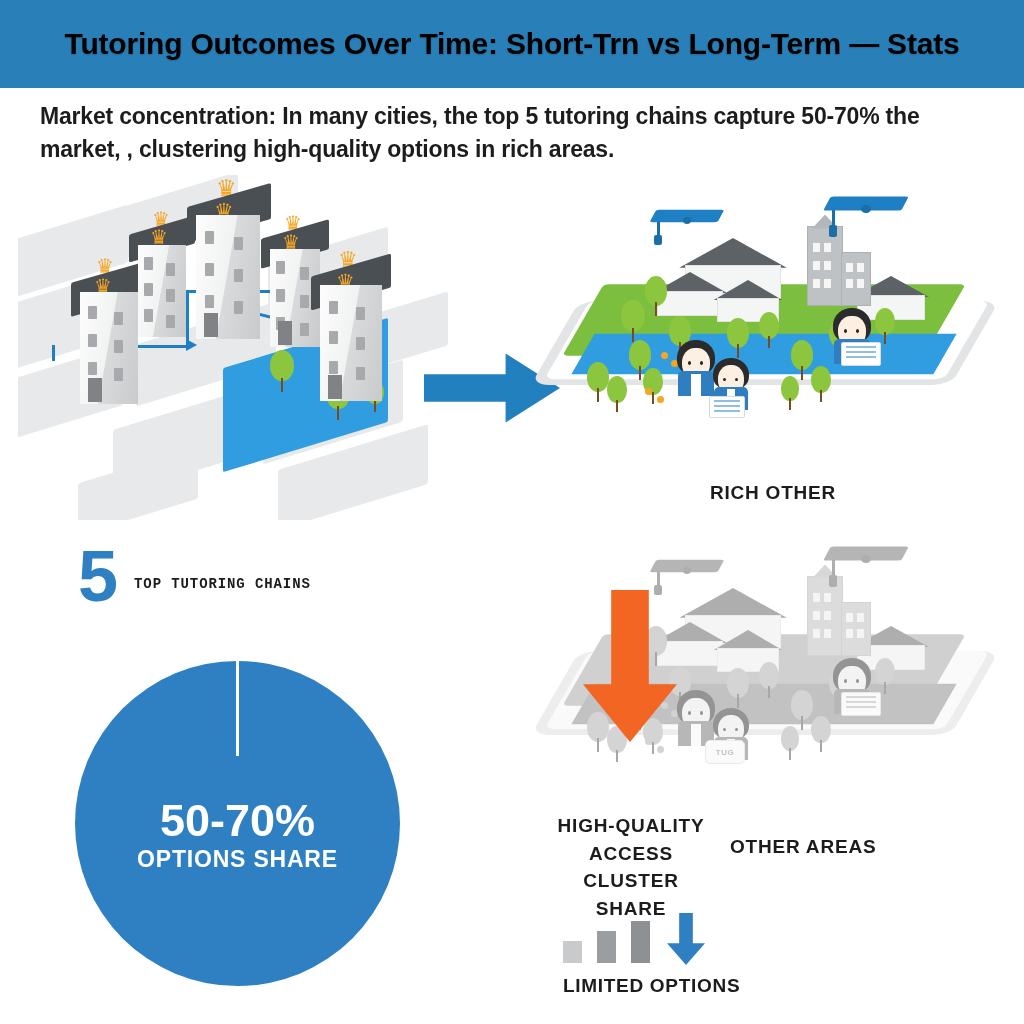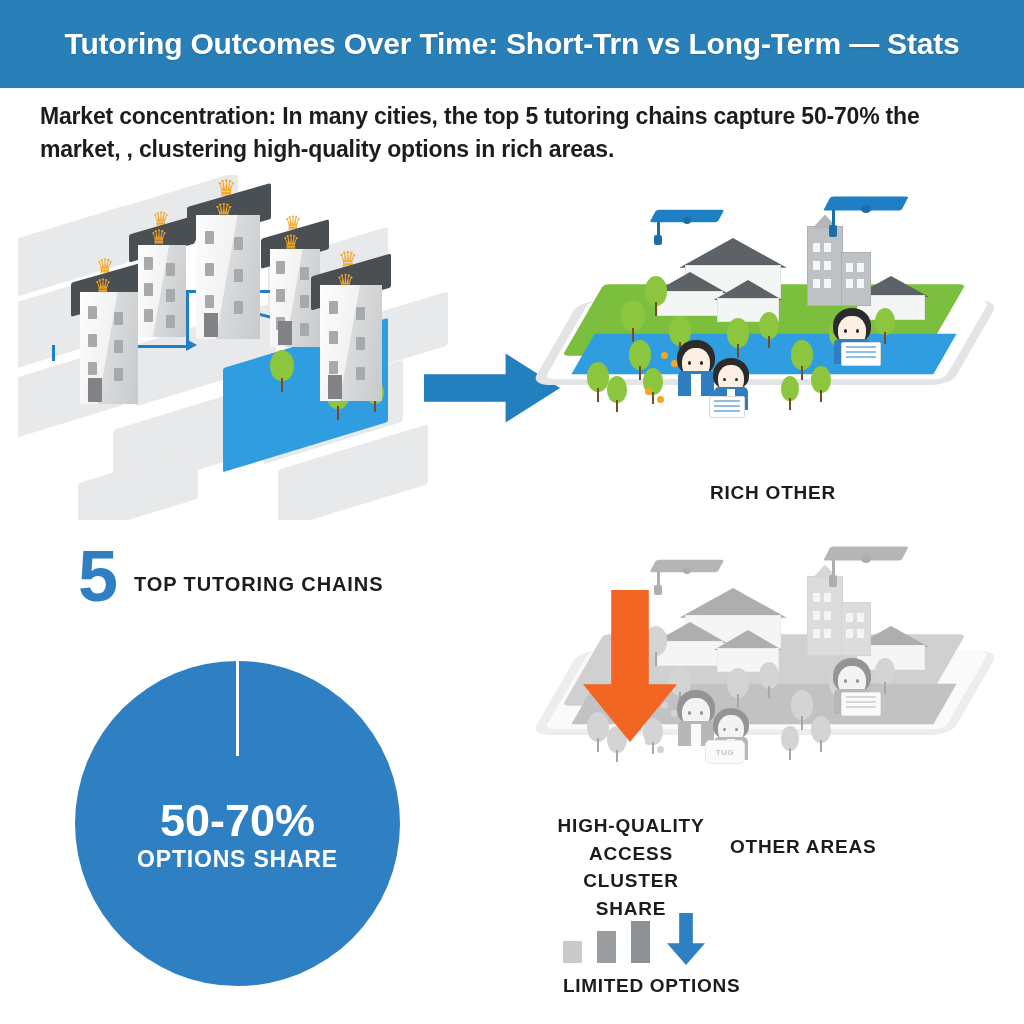--- a/index.html
+++ b/index.html
@@ -12,21 +12,21 @@
   }
   #page { position: relative; width: 1024px; height: 1024px; background: #ffffff; }
 
   
   .header-bar {
     position: absolute; left: 0; top: 0; width: 1024px; height: 88px;
     background: #2980b9;
     display: flex; align-items: center; justify-content: center;
   }
   .header-title {
-    color: #ffffff; font-size: 30px; font-weight: bold;
+    color: #000000; font-size: 30px; font-weight: bold;
     letter-spacing: -0.2px; white-space: nowrap;
     text-shadow: 0 1px 2px rgba(0,0,0,0.18);
   }
 
   
   .subtitle {
     position: absolute; left: 40px; top: 100px; width: 945px;
     font-size: 23px; font-weight: bold; color: #1c1c1c;
     line-height: 1.42; letter-spacing: -0.2px;
   }
@@ -199,22 +199,22 @@
     position: absolute; font-size: 19px; font-weight: bold;
     color: #1c1c1c; letter-spacing: .8px; text-align: center;
   }
 
   
   #stat-five { position: absolute; left: 78px; top: 540px; display: flex; align-items: center; }
   #stat-five .num {
     font-size: 72px; font-weight: bold; color: #2f80c2; line-height: 1;
   }
   #stat-five .lbl {
-    font-size: 20px; font-weight: bold; color: #1c1c1c;
-    letter-spacing: .9px; margin-left: 16px; margin-top: 16px;
+    font-size: 14px; font-weight: bold; color: #1c1c1c;
+    letter-spacing: .9px; margin-left: 16px; margin-top: 16px; font-family: Liberation Mono, monospace;
   }
 
   
   #pie-wrap { position: absolute; left: 75px; top: 661px; width: 325px; height: 325px; }
   #pie {
     position: absolute; inset: 0; border-radius: 50%;
     background: #2f80c2;
   }
   #pie .slit {
     position: absolute; left: 50%; top: 0; margin-left: -1.5px;

